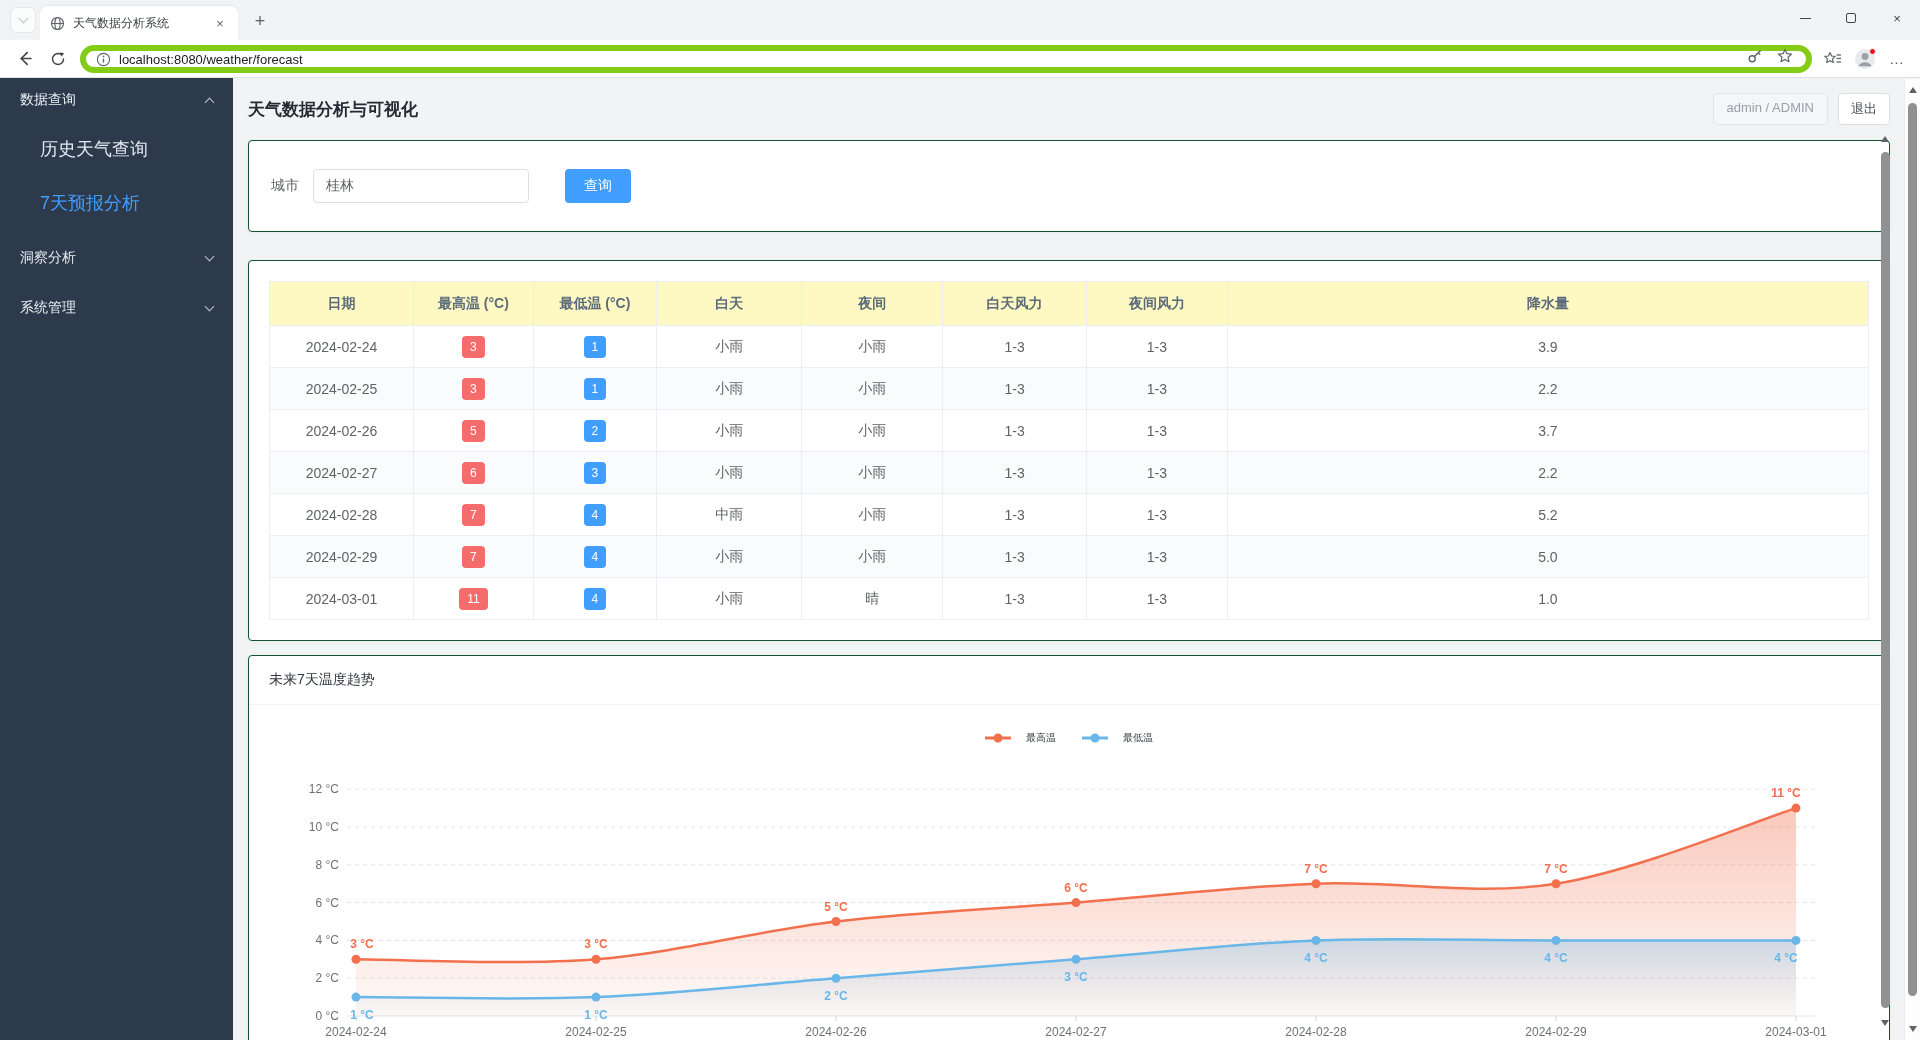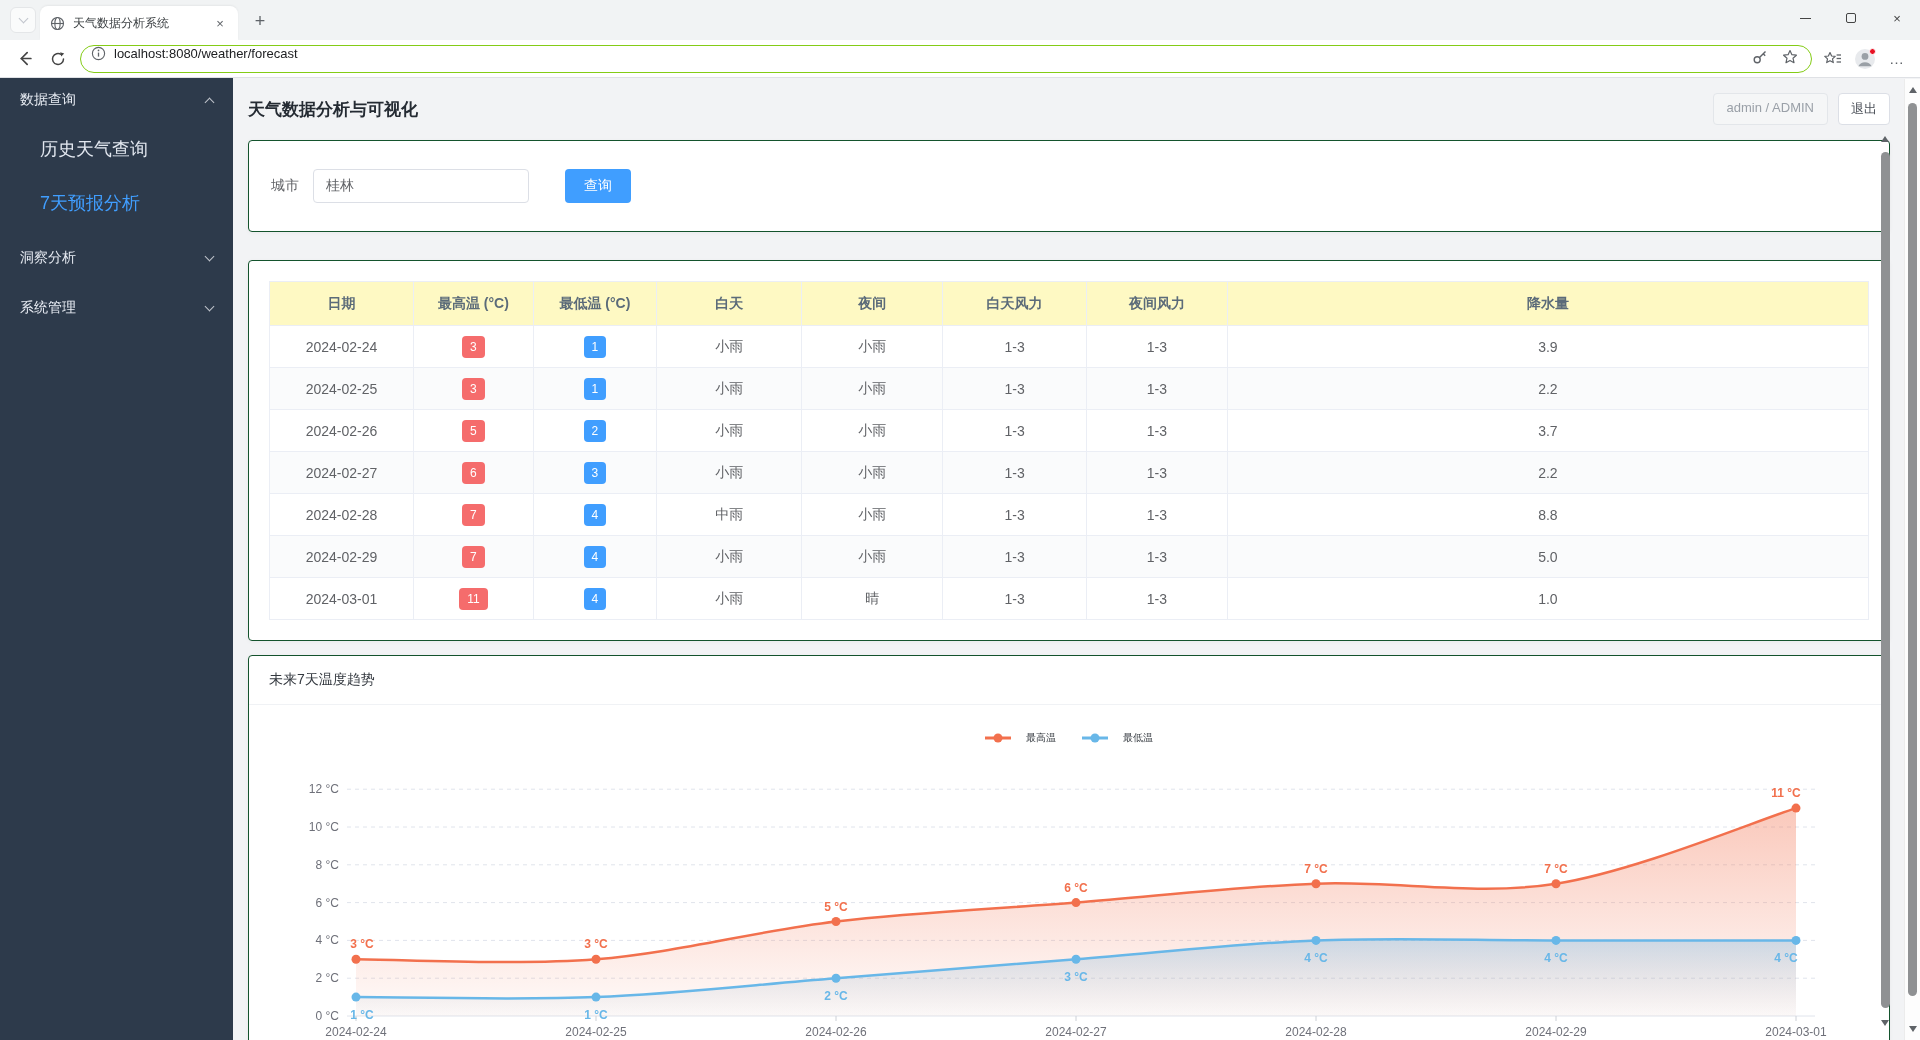--- a/index.html
+++ b/index.html
@@ -12,21 +12,21 @@
   .tab-title { flex:1; font-size:12px; color:#3c4043; white-space:nowrap; overflow:hidden; }
   .tab-close { width:16px; height:16px; border-radius:4px; display:flex; align-items:center; justify-content:center; font-size:13px; color:#5f6368; cursor:pointer; }
   .newtab { width:28px; height:28px; margin:0 0 5px 8px; display:flex; align-items:center; justify-content:center; font-size:18px; color:#5f6368; border-radius:6px; cursor:pointer; }
   .win-controls { position:absolute; right:0; top:0; height:36px; display:flex; }
   .win-btn { width:46px; height:36px; display:flex; align-items:center; justify-content:center; color:#444; font-size:13px; cursor:pointer; }
   .restore-glyph { width:10px; height:10px; border:1px solid #444; border-radius:2px; }
   .min-glyph { width:11px; height:0; border-top:1px solid #444; }
 
   .toolbar { height:38px; background:#fff; border-bottom:1px solid #dfe1e5; display:flex; align-items:center; gap:10px; padding:0 12px; }
   .nav-btn { width:24px; height:24px; display:flex; align-items:center; justify-content:center; cursor:pointer; }
-  .addressbar { flex:1; height:28px; background:#fff; border:1px solid #84cc16; border-radius:14px; display:flex; align-items:flex-start; gap:8px; padding:0 10px; }
+  .addressbar { flex:1; height:28px; background:#fff; border:6px solid #84cc16; border-radius:14px; display:flex; align-items:flex-end; gap:8px; padding:0 10px; }
   .url-text { font-size:13px; color:#202124; }
   .ab-spacer { flex:1; }
   .tb-icon { width:22px; height:22px; display:flex; align-items:center; justify-content:center; cursor:pointer; position:relative; }
   .avatar-dot { position:absolute; top:0; right:0; width:7px; height:7px; border-radius:50%; background:#e81123; border:1px solid #fff; }
   .more-dots { font-size:15px; color:#5f6368; letter-spacing:1px; }
 
   
   .app { display:flex; height:962px; }
   .sidebar { width:233px; flex-shrink:0; background:#2d3a4b; padding-top:0; }
   .menu-group-title { height:44px; display:flex; align-items:center; justify-content:space-between; padding:0 20px; font-size:14px; color:#e9edf4; cursor:pointer; }
@@ -257,21 +257,21 @@
               <td>2.2</td>
             </tr>
             <tr>
               <td>2024-02-28</td>
               <td><span class="badge badge-high">7</span></td>
               <td><span class="badge badge-low">4</span></td>
               <td>中雨</td>
               <td>小雨</td>
               <td>1-3</td>
               <td>1-3</td>
-              <td>8.8</td>
+              <td>5.2</td>
             </tr>
             <tr>
               <td>2024-02-29</td>
               <td><span class="badge badge-high">7</span></td>
               <td><span class="badge badge-low">4</span></td>
               <td>小雨</td>
               <td>小雨</td>
               <td>1-3</td>
               <td>1-3</td>
               <td>5.0</td>

